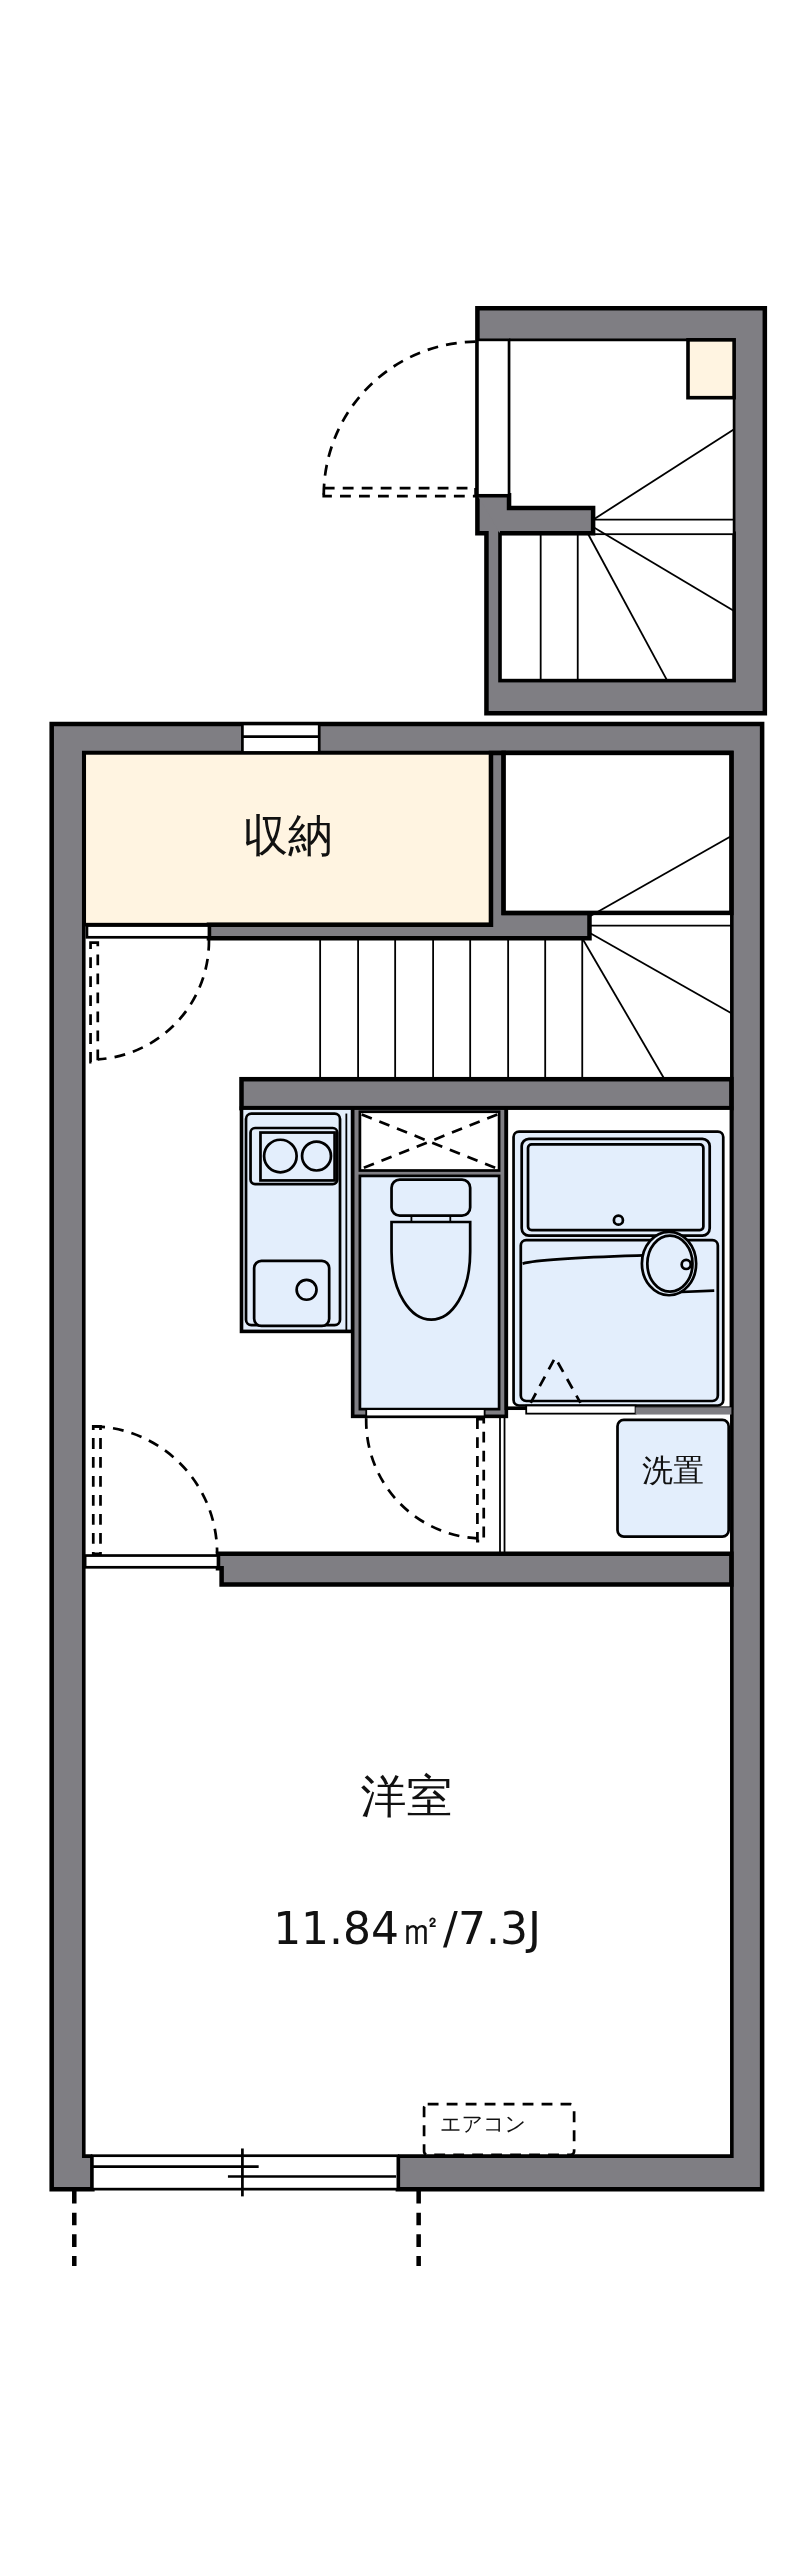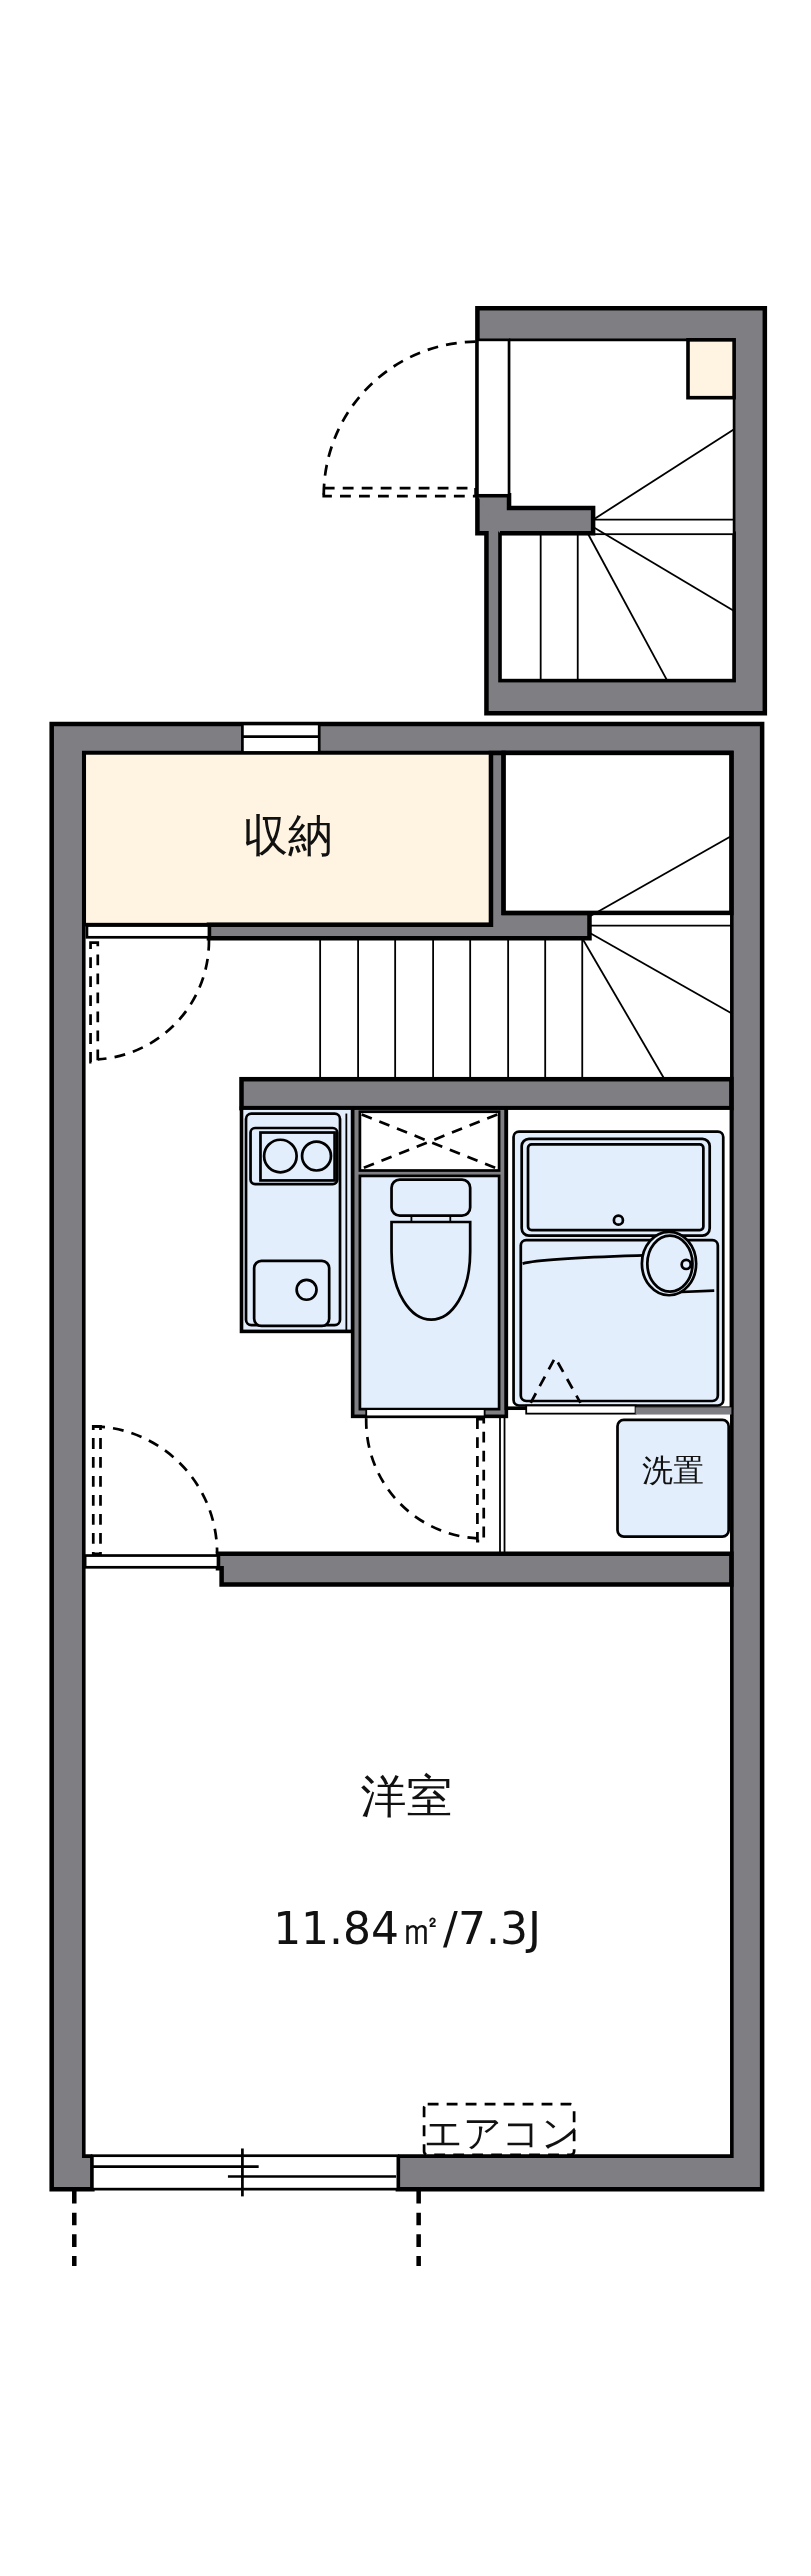--- a/index.html
+++ b/index.html
@@ -10,21 +10,21 @@
     font-family: "DejaVu Sans", "Liberation Sans", sans-serif;
     color: #111111;
     white-space: nowrap;
     text-align: center;
     line-height: 1;
   }
   .lbl-storage { left: 220px; top: 813px; width: 136px; font-size: 45px; }
   .lbl-washer { left: 617px; top: 1455px; width: 112px; font-size: 31px; }
   .lbl-room { left: 271px; top: 1773px; width: 271px; font-size: 46px; }
   .lbl-area { left: 208px; top: 1862px; width: 398px; font-size: 44px; margin-top: 45px; }
-  .lbl-ac { left: 424px; top: 2114px; width: 150px; font-size: 38px; }
+  .lbl-ac { left: 408px; top: 2114px; width: 150px; font-size: 21px; }
 </style>
 </head>
 <body>
 
 <svg id="plan" viewBox="0 0 898 2850" xmlns="http://www.w3.org/2000/svg">
   <defs>
     <style>
       .wall { fill: #7f7e83; stroke: #000; stroke-width: 5; }
       .ln { fill: none; stroke: #000; stroke-width: 3; }
       .thin { fill: none; stroke: #000; stroke-width: 2; }

